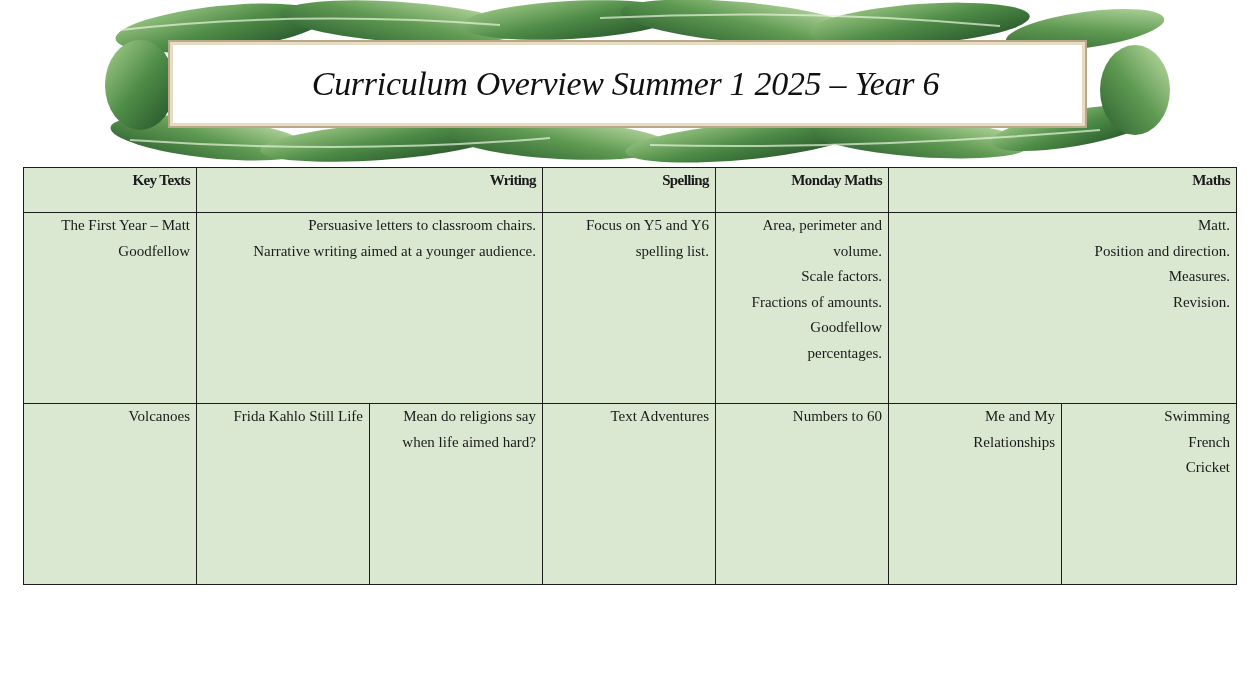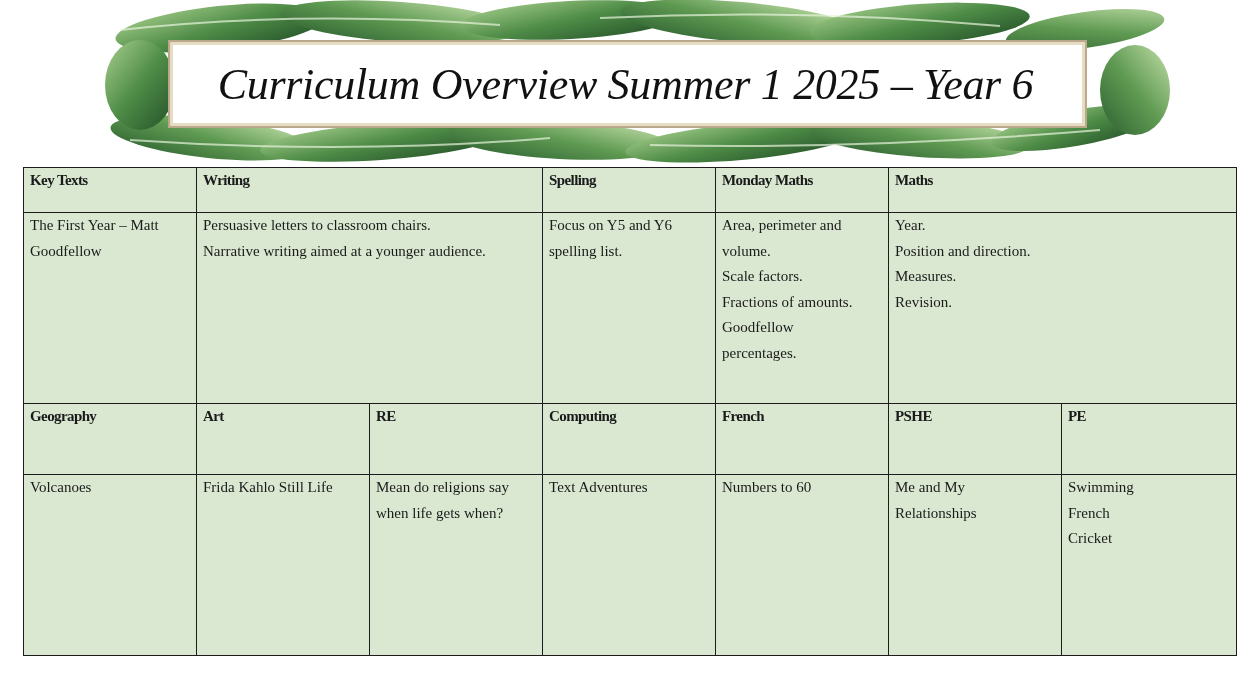--- a/index.html
+++ b/index.html
@@ -7,26 +7,26 @@
          font-family:"Liberation Serif","DejaVu Serif",serif; color:#1a1a1a; }
 
   
   .banner { position:absolute; left:100px; top:0; width:1075px; height:165px; }
   .banner svg { position:absolute; left:0; top:0; }
   .title-box { position:absolute; left:168px; top:40px; width:915px; height:84px;
                background:#fff; border:2px solid #b9a98a;
                box-shadow: inset 0 0 0 3px #e6dcc4; }
   .title-text { position:absolute; left:168px; top:40px; width:915px; height:88px;
                 display:flex; align-items:center; justify-content:center;
-                font-size:44px; font-style:italic; color:#111; letter-spacing:-0.3px; }
+                font-size:34px; font-style:italic; color:#111; letter-spacing:-0.3px; }
 
   
   table.grid { position:absolute; left:23px; top:167px; width:1213px;
                border-collapse:collapse; table-layout:fixed; background:#dae8d1; }
-  table.grid td { border:1.5px solid #1c1c1c; vertical-align:top; text-align:left;
+  table.grid td { border:1.5px solid #1c1c1c; vertical-align:top; text-align:right;
                   padding:0 6px; font-size:15px; line-height:25.5px; }
   td.hd { font-weight:bold; font-size:17px; letter-spacing:-0.6px; }
   .r1h td { height:44px; vertical-align:middle; }
   .r1b td { height:190px; padding-top:7px; }
   .r2h td { height:70px; padding-top:8px; }
   .r2b td { height:180px; padding-top:8px; }
   .line { display:block; }
 </style>
 </head>
 <body>
@@ -102,45 +102,36 @@
     </td>
     <td>
       <span class="line">Area, perimeter and</span>
       <span class="line">volume.</span>
       <span class="line">Scale factors.</span>
       <span class="line">Fractions of amounts.</span>
       <span class="line">Goodfellow</span>
       <span class="line">percentages.</span>
     </td>
     <td colspan="2">
-      <span class="line">Year.</span>
+      <span class="line">Matt.</span>
       <span class="line">Position and direction.</span>
       <span class="line">Measures.</span>
       <span class="line">Revision.</span>
     </td>
-  </tr>
-  <tr class="r2h">
-    <td class="hd">Geography</td>
-    <td class="hd">Art</td>
-    <td class="hd">RE</td>
-    <td class="hd">Computing</td>
-    <td class="hd">French</td>
-    <td class="hd">PSHE</td>
-    <td class="hd">PE</td>
   </tr>
   <tr class="r2b">
     <td>
       <span class="line">Volcanoes</span>
     </td>
     <td>
       <span class="line">Frida Kahlo Still Life</span>
     </td>
     <td>
       <span class="line">Mean do religions say</span>
-      <span class="line">when life gets when?</span>
+      <span class="line">when life aimed hard?</span>
     </td>
     <td>
       <span class="line">Text Adventures</span>
     </td>
     <td>
       <span class="line">Numbers to 60</span>
     </td>
     <td>
       <span class="line">Me and My</span>
       <span class="line">Relationships</span>

